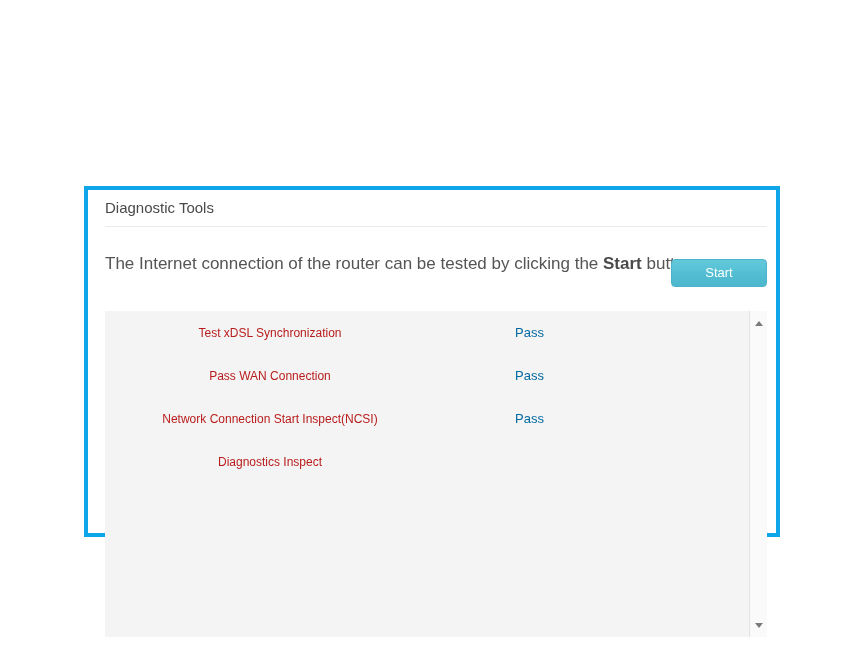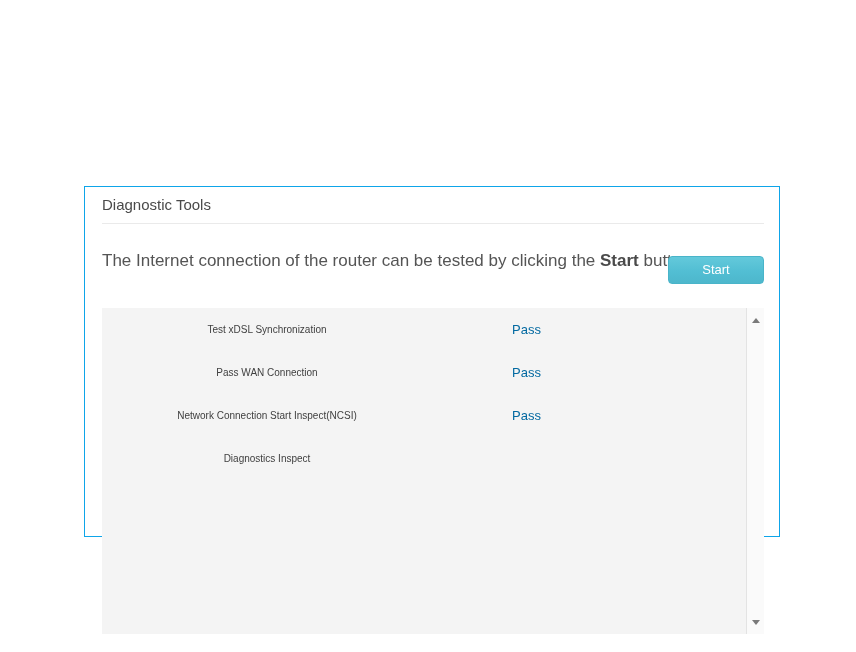--- a/index.html
+++ b/index.html
@@ -8,21 +8,21 @@
     background: #ffffff;
     font-family: "Liberation Sans", sans-serif;
     position: relative;
     overflow: hidden;
   }
   .panel {
     position: absolute;
     left: 84px; top: 186px;
     width: 696px; height: 351px;
     background: #ffffff;
-    border: 1px solid #0ea5e9;
+    border: 4px solid #0ea5e9;
   }
   .panel-title {
     position: absolute;
     left: 17px; top: 9px;
     font-size: 15px;
     font-weight: 400;
     color: #4a4a4a;
   }
   .title-divider {
     position: absolute;
@@ -66,22 +66,22 @@
     position: relative;
     height: 43px;
   }
   .result-label {
     position: absolute;
     left: 0; top: 0;
     width: 330px; height: 43px;
     display: flex;
     align-items: center;
     justify-content: center;
-    font-size: 10px;
-    color: #404040;
+    font-size: 12px;
+    color: #b91c1c;
     text-align: center;
   }
   .result-status {
     position: absolute;
     left: 410px; top: 0;
     height: 43px;
     display: flex;
     align-items: center;
     font-size: 13px;
     font-weight: 400;

